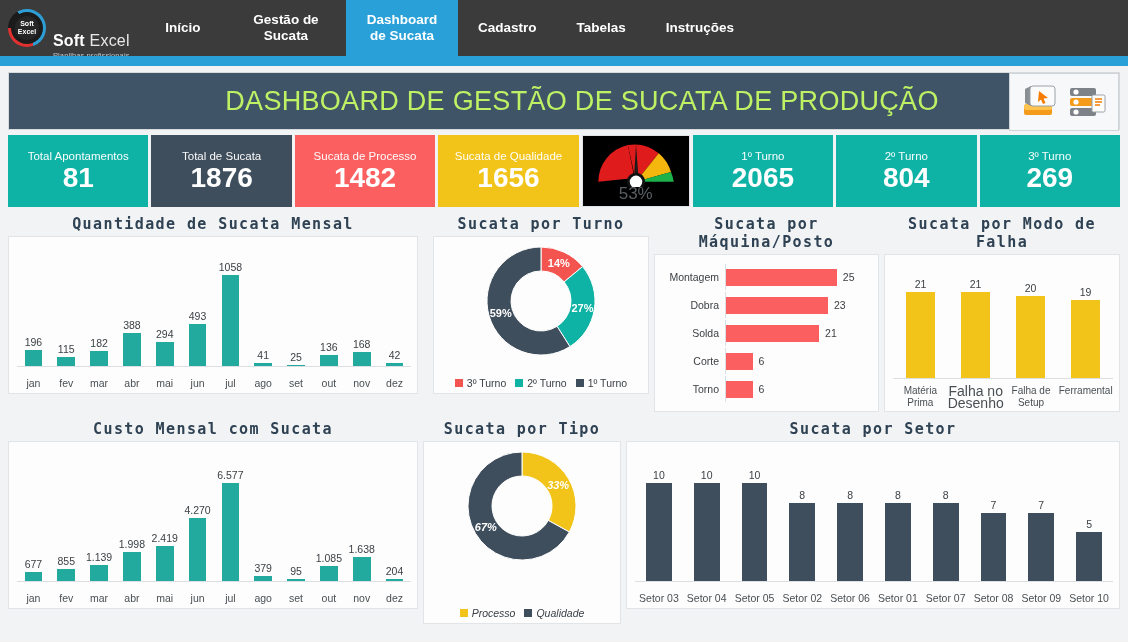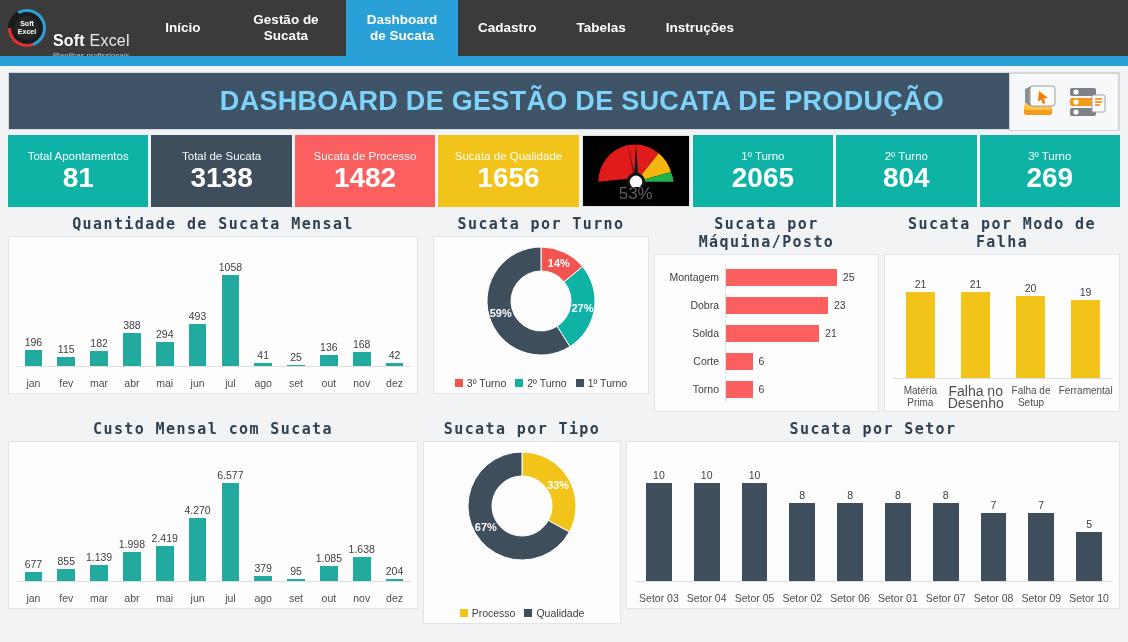--- a/index.html
+++ b/index.html
@@ -55,21 +55,21 @@
     background: #f2f3f4; padding: 6px 8px 0 8px;
   }
 
   
   .titlebar {
     position: relative; height: 58px; background: #3f5567;
     display: flex; align-items: center; justify-content: center;
     border: 1px solid #d7dadd;
   }
   .titlebar h1 {
-    color: #7dd3fc; font-size: 27px; font-weight: bold; letter-spacing: .3px; margin-left: 36px;
+    color: #bef264; font-size: 27px; font-weight: normal; letter-spacing: .3px; margin-left: 36px;
   }
   .title-icons {
     position: absolute; right: 0px; top: 0px; height: 58px; width: 110px;
     background: #f7f8f9; border: 1px solid #cfd4d8;
     display: flex; align-items: center; justify-content: space-around; padding: 0 6px;
   }
   .ticon { width: 42px; height: 40px; position: relative; cursor: pointer; }
 
   
   .kpis { display: flex; gap: 3px; margin-top: 5px; height: 72px; }
@@ -195,21 +195,21 @@
       </div>
     </div>
 
     <div class="kpis">
       <div class="kpi teal">
         <div class="lbl">Total Apontamentos</div>
         <div class="val">81</div>
       </div>
       <div class="kpi dark">
         <div class="lbl">Total de Sucata</div>
-        <div class="val">3138</div>
+        <div class="val">1876</div>
       </div>
       <div class="kpi red">
         <div class="lbl">Sucata de Processo</div>
         <div class="val">1482</div>
       </div>
       <div class="kpi yellow">
         <div class="lbl">Sucata de Qualidade</div>
         <div class="val">1656</div>
       </div>
 
@@ -495,21 +495,21 @@
                 <div>out</div>
                 <div>nov</div>
                 <div>dez</div>
               </div>
             </div>
         </div>
       </div>
 
       <div class="panel" style="width:198px;">
         <div class="panel-title">Sucata por Tipo</div>
-        <div class="panel-body" style="height:183px;">
+        <div class="panel-body" style="height:183px;font-style:italic;">
           <div class="donut-wrap">
               <svg width="116" height="116" viewBox="0 0 116 116" style="position: absolute; left: 50%; top: 6px; transform: translateX(-50%);">
                 <path d="M58 4 A54 54 0 0 1 105.32056072236863 84.01469840149264 L84.2892004013159 72.45261022305147 A30 30 0 0 0 58 28 Z" fill="#f2c419" stroke="#ffffff" stroke-width="1"></path>
                 <text x="94.15116513416564" y="40.62026053848441" text-anchor="middle" fill="#ffffff" font-size="11" font-weight="bold" font-family="&quot;Liberation Sans&quot;, sans-serif">33%</text>
                 <path d="M105.32056072236863 84.01469840149264 A54 54 0 1 1 57.99999999999999 4 L57.99999999999999 28 A30 30 0 1 0 84.2892004013159 72.45261022305147 Z" fill="#3f4e5c" stroke="#ffffff" stroke-width="1"></path>
                 <text x="21.848834865834363" y="83.37973946151558" text-anchor="middle" fill="#ffffff" font-size="11" font-weight="bold" font-family="&quot;Liberation Sans&quot;, sans-serif">67%</text>
               </svg>
               <div class="donut-legend">
                 <div class="li">
                   <span class="swatch" style="background: rgb(242, 196, 25);"></span>

